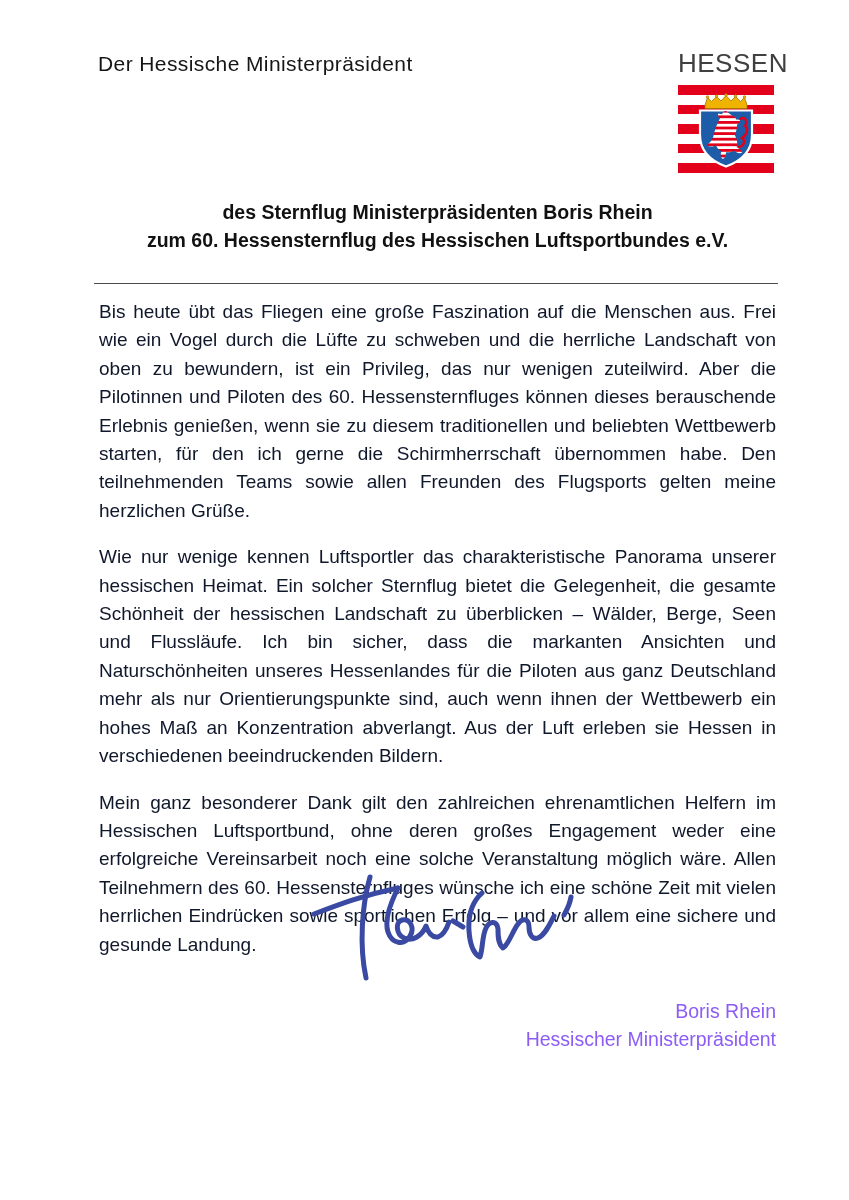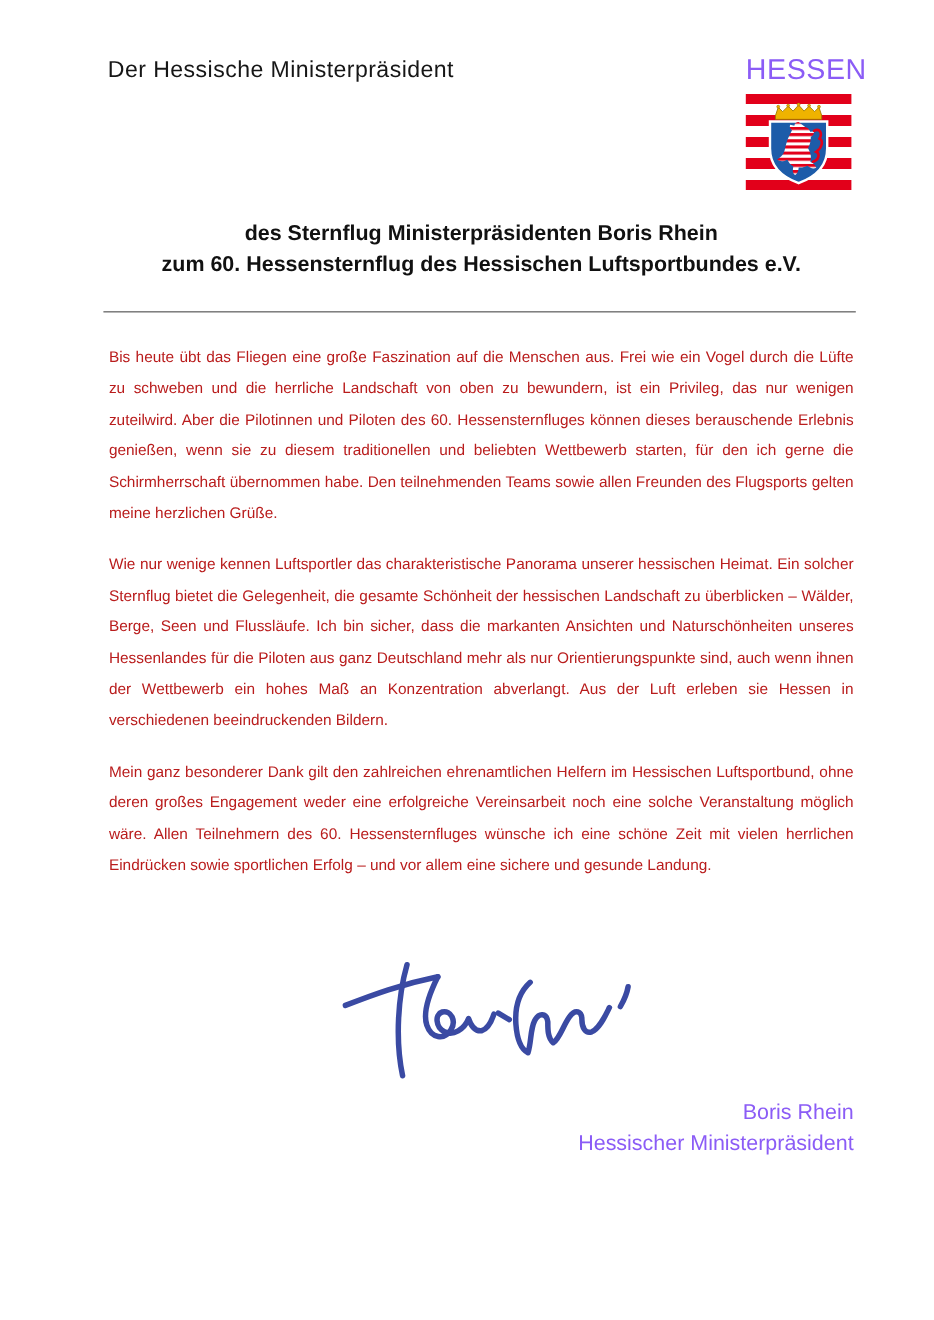--- a/index.html
+++ b/index.html
@@ -26,21 +26,21 @@
     color: #161616;
   }
   
   .logo { position: absolute; left: 678px; top: 50px; width: 96px; }
   .logo-wordmark {
     display: block;
     text-align: right;
     font-size: 26px;
     font-weight: normal;
     letter-spacing: 0.5px;
-    color: #8b5cf6;
+    color: #404040;
     line-height: 1;
     margin-bottom: 9px;
   }
   .logo-stripes {
     position: relative;
     width: 96px;
     height: 88px;
     background: repeating-linear-gradient(
       180deg,
       #e2001a 0px, #e2001a 9.7px,
@@ -69,25 +69,25 @@
     left: 94px;
     top: 283px;
     width: 684px;
     height: 0;
     border-top: 1.4px solid #4a4a4a;
   }
   
   .body-text {
     position: absolute;
     left: 99px;
-    top: 310px;
+    top: 298px;
     width: 677px;
-    font-size: 14px;
+    font-size: 19px;
     line-height: 28.4px;
-    color: #b91c1c;
+    color: #0f172a;
   }
   .body-text p {
     text-align: justify;
     margin-bottom: 18px;
   }
   
   .signature {
     position: absolute;
     left: 300px;
     top: 860px;

